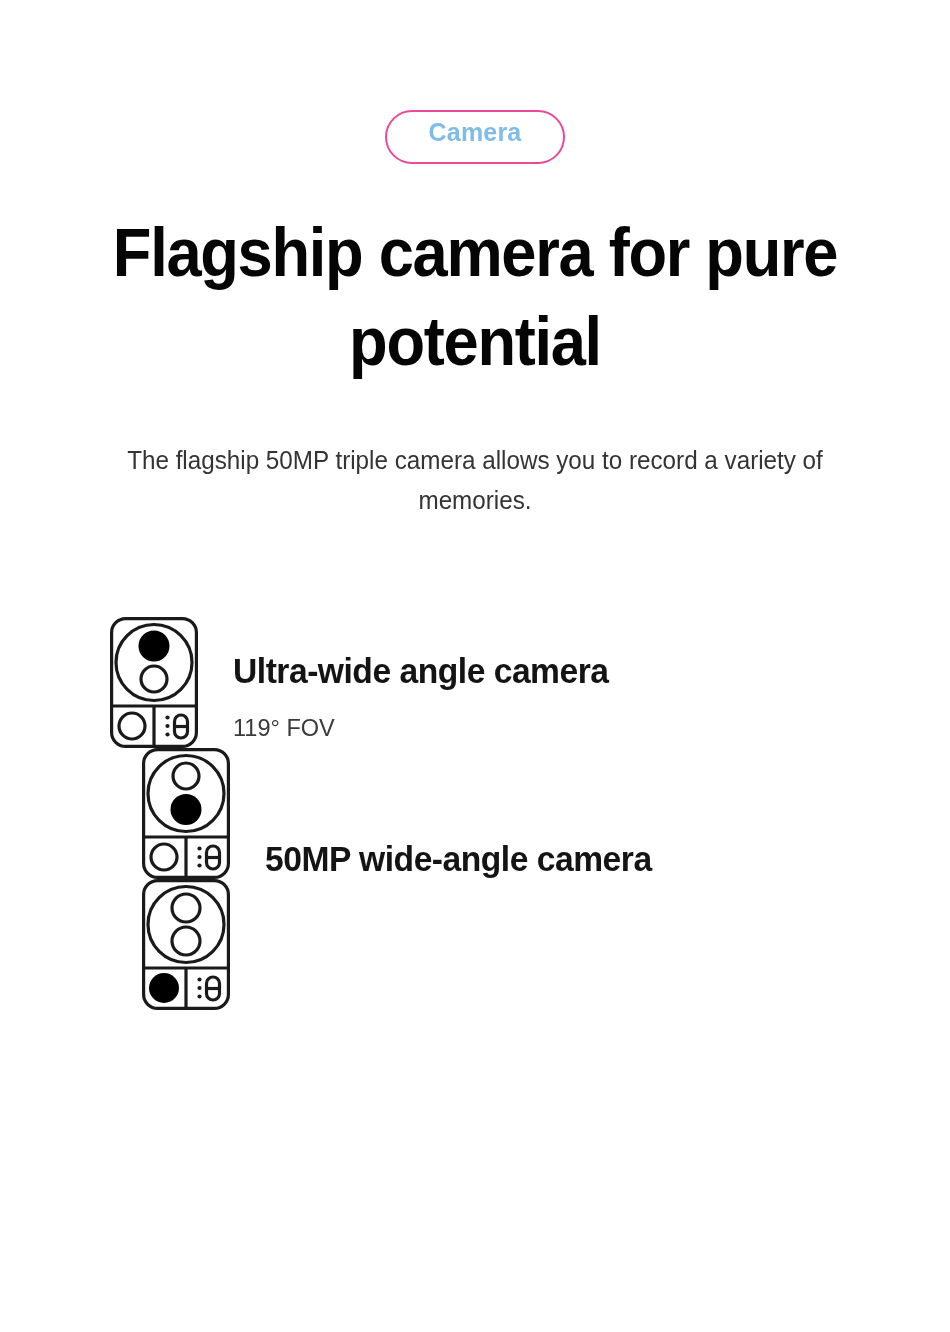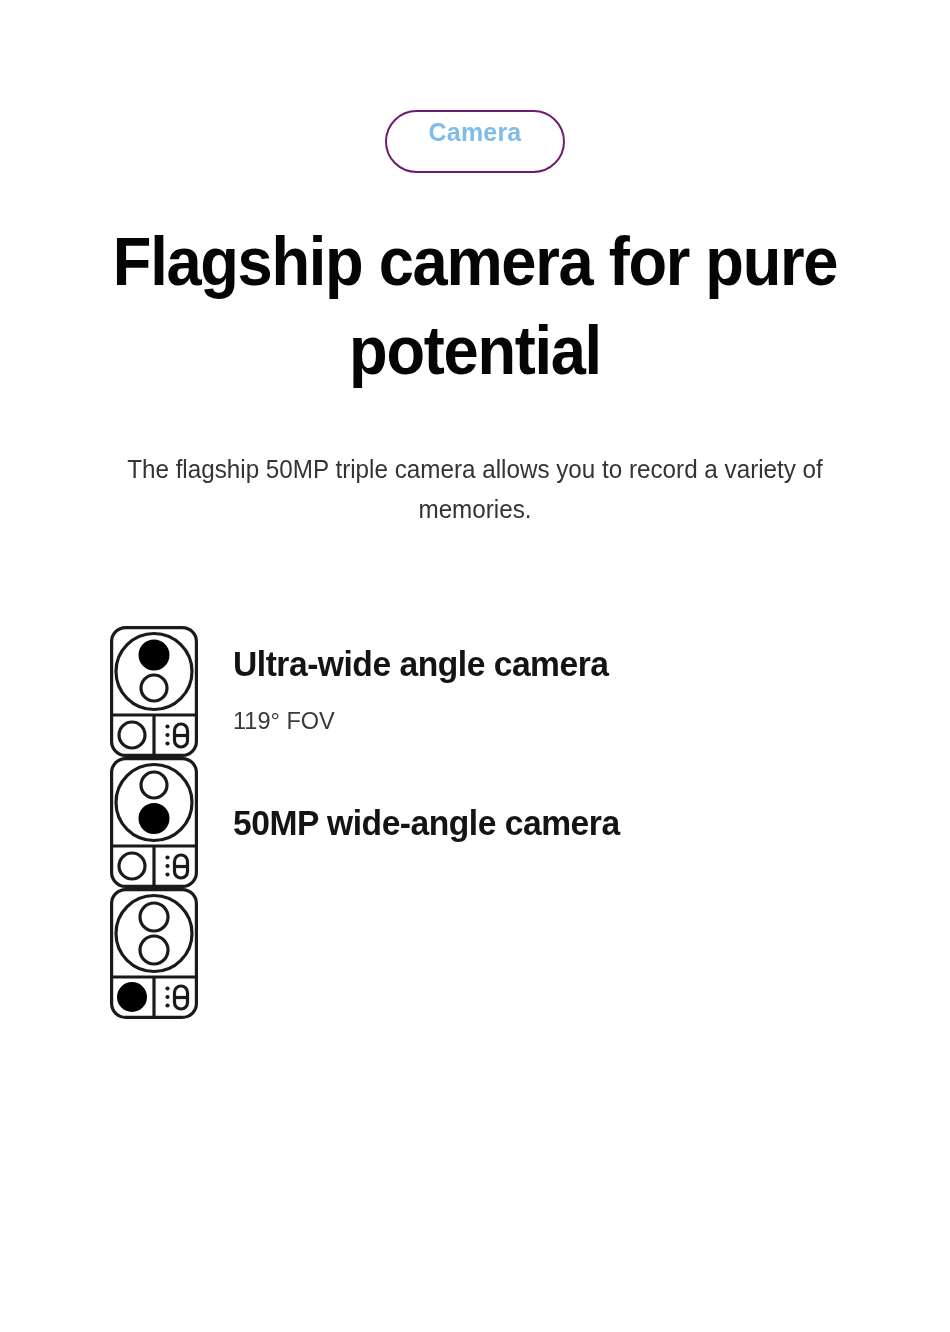--- a/index.html
+++ b/index.html
@@ -18,27 +18,27 @@
 
   
   .badge-wrap {
     width: 100%;
     text-align: center;
     padding-top: 110px;
     box-sizing: border-box;
   }
   .badge {
     display: inline-block;
-    border: 2px solid #701a75;
+    border: 2px solid #ec4899;
     border-radius: 999px;
     color: #7fbce9;
     font-size: 25px;
     font-weight: 600;
     letter-spacing: 0.2px;
-    padding: 7px 42px 24px 42px;
+    padding: 7px 42px 15px 42px;
     line-height: 1.1;
     background: #ffffff;
     font-family: "Liberation Sans", sans-serif;
   }
 
   
   .headline {
     margin: 44px 45px 0 45px;
     text-align: center;
     font-family: "Liberation Sans", sans-serif;
@@ -62,24 +62,24 @@
     font-family: "Liberation Sans", sans-serif;
     transform: scaleX(0.95);
   }
 
   
   .features {
     margin-top: 96px;
   }
   .feature {
     display: flex;
-    align-items: center;
+    align-items: flex-end;
     padding-left: 110px;
   }
-  .feature + .feature { margin-top: 0; }
+  .feature + .feature { margin-top: 0; margin-left: 32px; }
 
   .feat-1 { margin-top: 0; }
   .feat-2 { margin-top: 90px; }
   .feat-3 { margin-top: 76px; }
 
   .icon-cell {
     flex: 0 0 88px;
     width: 88px;
     padding-top: 0;
   }

